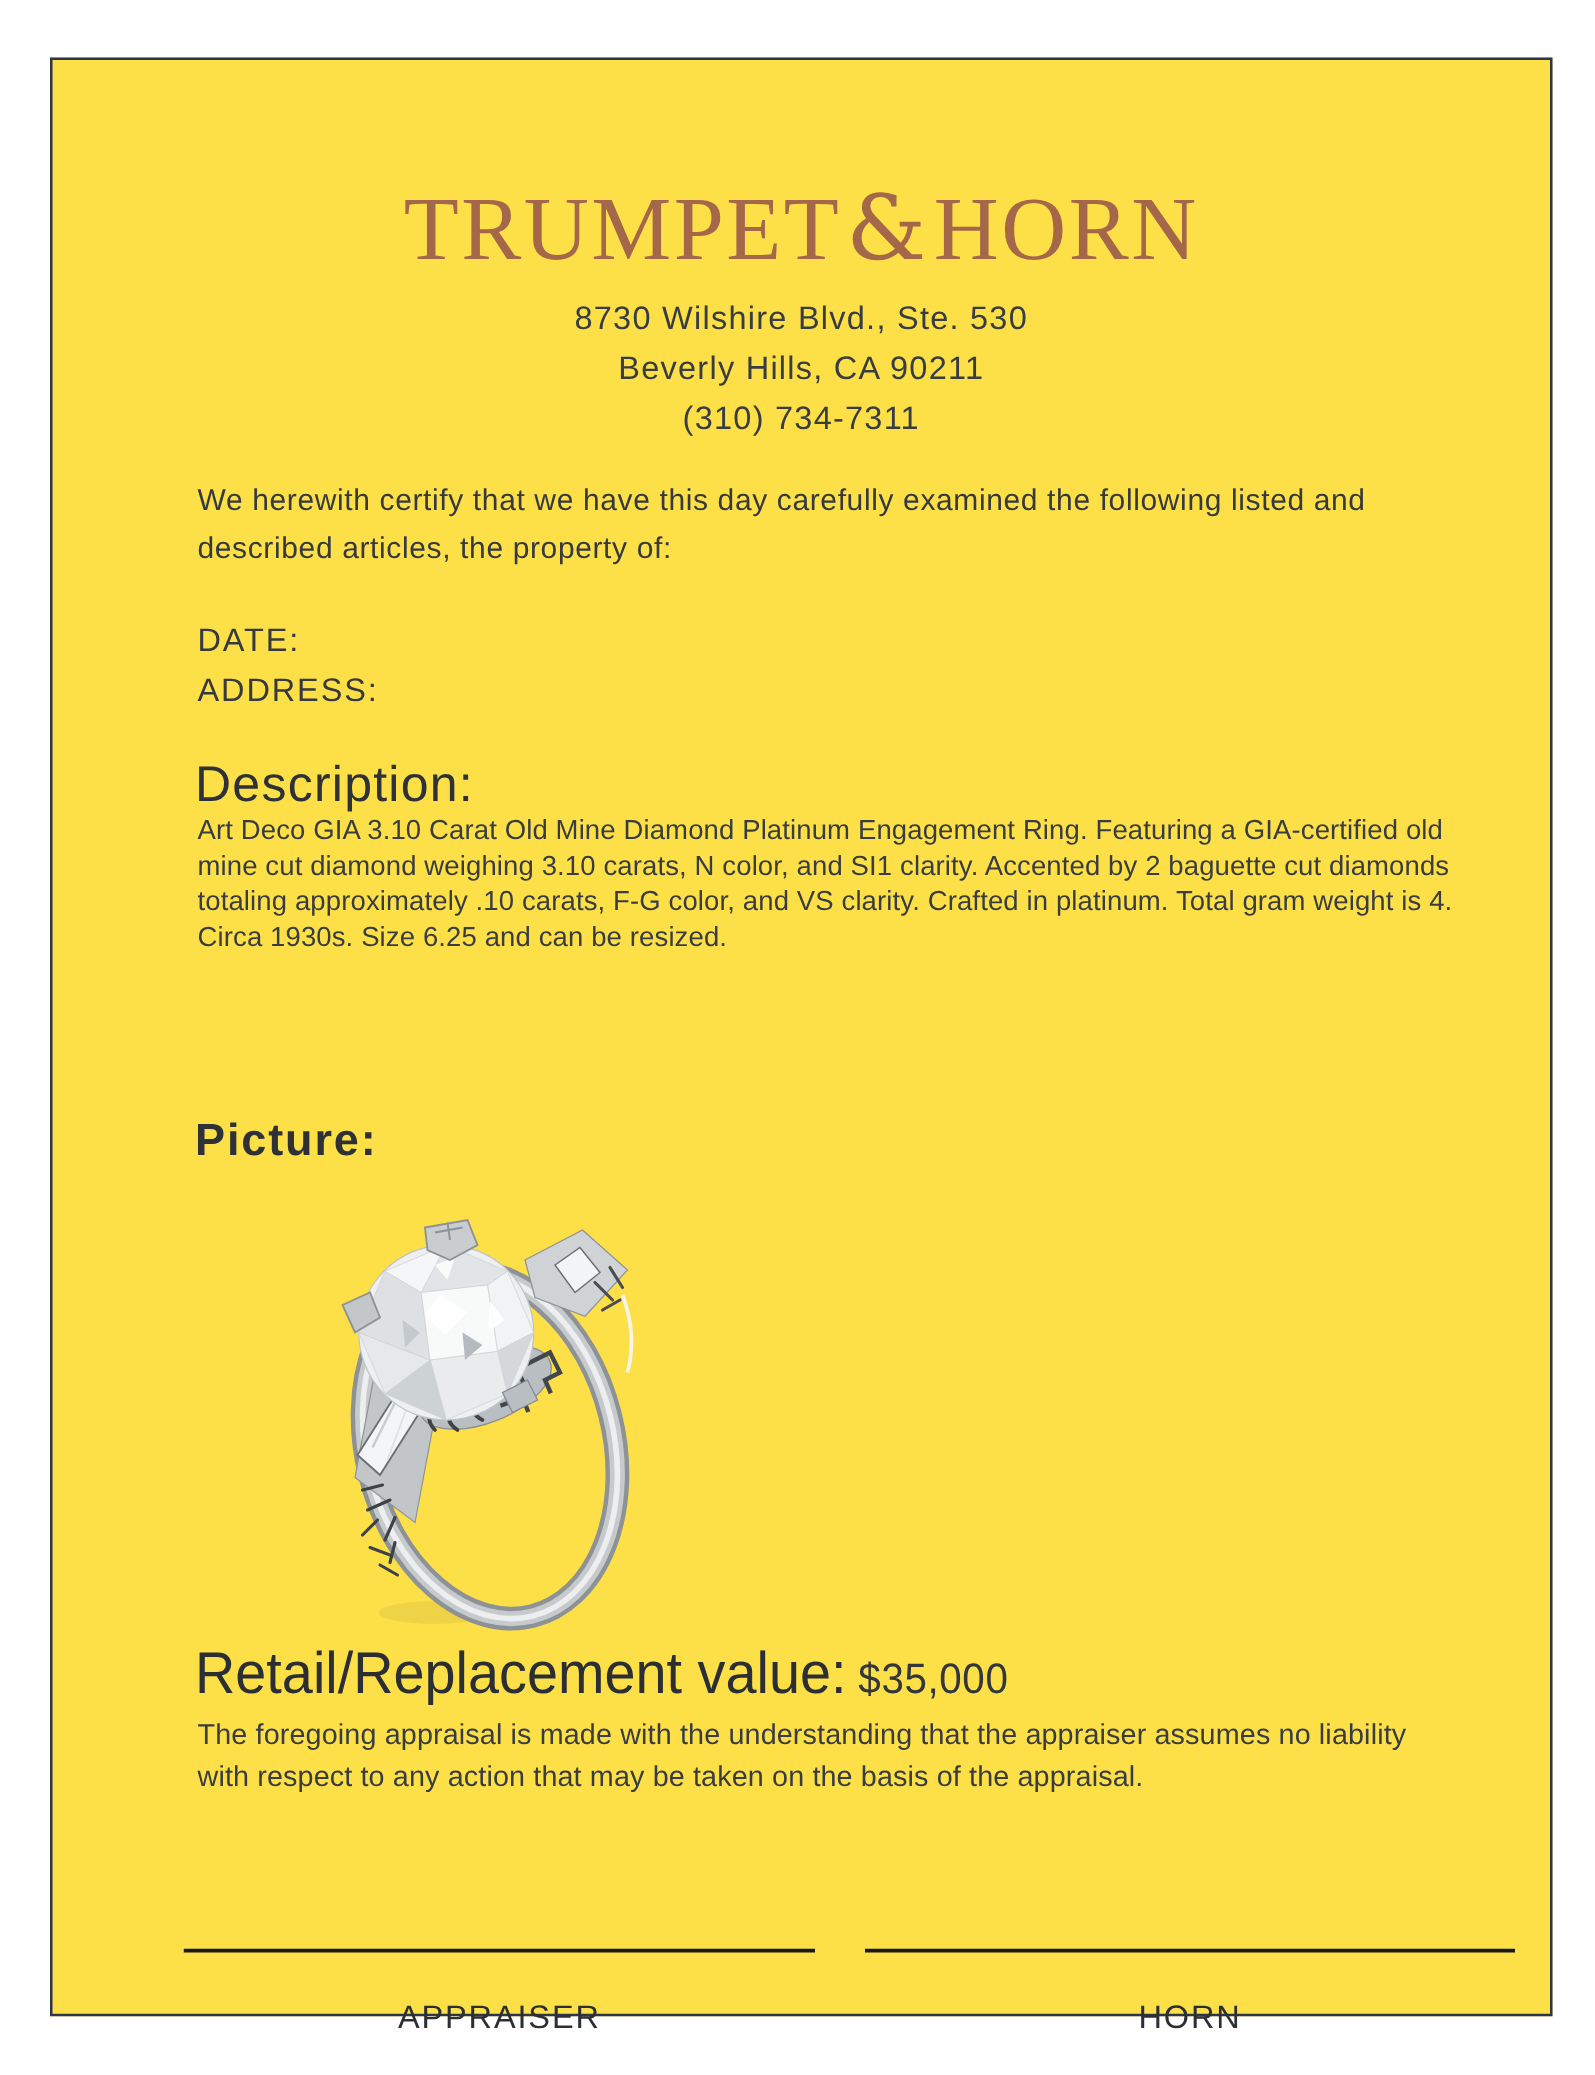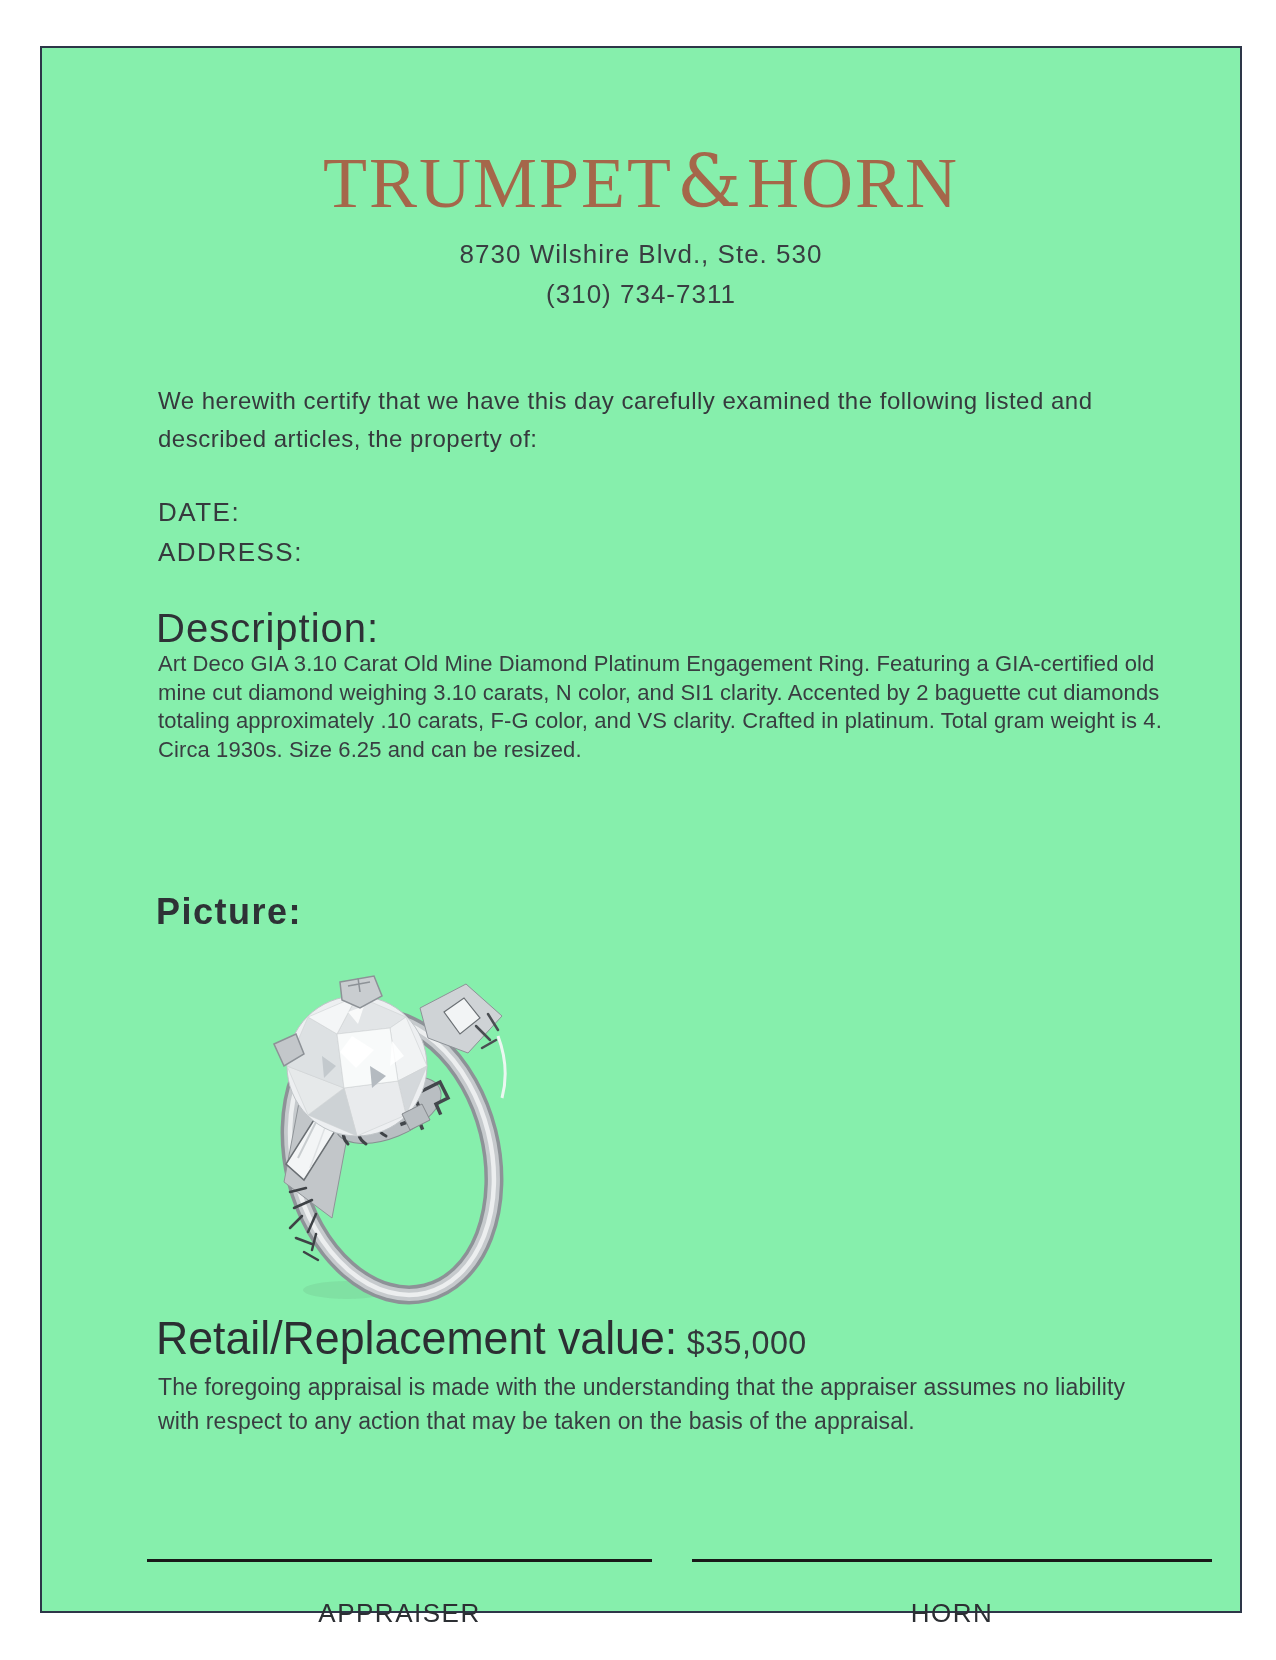--- a/index.html
+++ b/index.html
@@ -6,21 +6,21 @@
   body {
     width: 1276px; height: 1660px; position: relative;
     font-family: "Liberation Sans", sans-serif;
     color: #3a3e42;
     -webkit-font-smoothing: antialiased;
   }
   .frame {
     position: absolute; left: 40px; top: 46px;
     width: 1202px; height: 1567px;
     border: 2px solid #2d3648; box-sizing: border-box;
-    background: #86efac;
+    background: #fde047;
   }
   .abs { position: absolute; }
 
   
   .logo {
     left: 0; right: 0; top: 96px; text-align: center;
     font-family: "Liberation Serif", serif;
     font-size: 72px; line-height: 76px; font-weight: 400;
     color: #a5674a; letter-spacing: 2px; white-space: nowrap;
   }
@@ -89,20 +89,21 @@
 </head>
 <body>
 
 <div class="frame">
 
   <div class="abs logo">
     <span>TRUMPET</span><span class="amp">&amp;</span><span>HORN</span>
   </div>
   <div class="abs addr-block">
     <div>8730 Wilshire Blvd., Ste. 530</div>
+    <div>Beverly Hills, CA 90211</div>
     <div>(310) 734-7311</div>
   </div>
 
   <div class="abs certify">We herewith certify that we have this day carefully examined the following listed and described articles, the property of:</div>
   <div class="abs party-labels">
     <div>DATE:</div>
     <div>ADDRESS:</div>
   </div>
 
   <div class="abs desc-heading">Description:</div>

